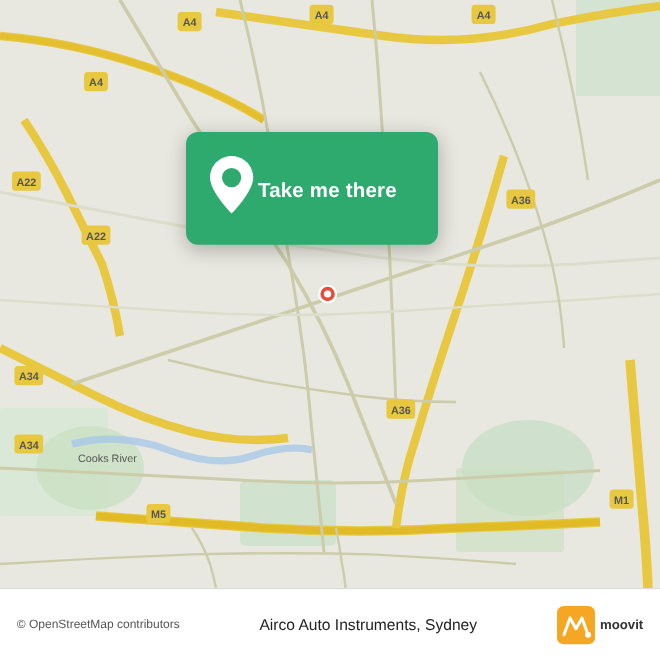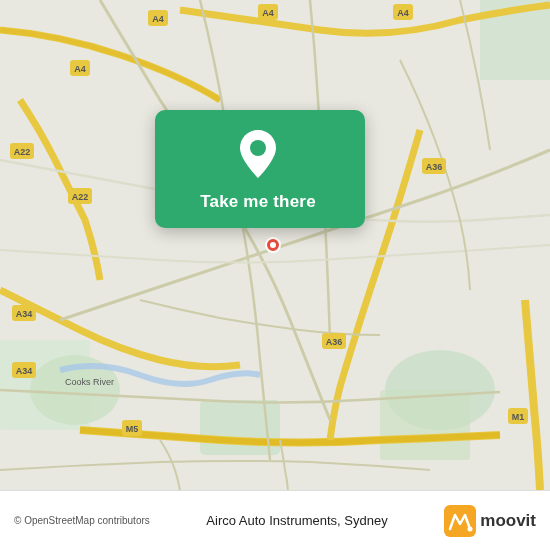--- a/index.html
+++ b/index.html
@@ -29,21 +29,20 @@
 
     
     #location-card {
       position: absolute;
       top: 110px;
       left: 155px;
       width: 210px;
       background-color: #2eaa6e;
       border-radius: 10px;
       display: flex;
-      flex-direction: column;
       align-items: center;
       padding: 18px 20px 14px 16px;
       box-shadow: 0 4px 16px rgba(0,0,0,0.25);
       z-index: 10;
     }
 
     #pin-icon {
       width: 44px;
       height: 52px;
       margin-bottom: 10px;
@@ -93,21 +92,21 @@
       gap: 4px;
       flex-shrink: 0;
     }
 
     #moovit-m-icon {
       width: 32px;
       height: 32px;
     }
 
     #moovit-text {
-      font-size: 17px;
+      font-size: 11px;
       font-weight: bold;
       color: #333;
     }
 
     .road-label {
       font-size: 9px;
       fill: #555;
       font-family: Arial, sans-serif;
     }
     .highway-label {

